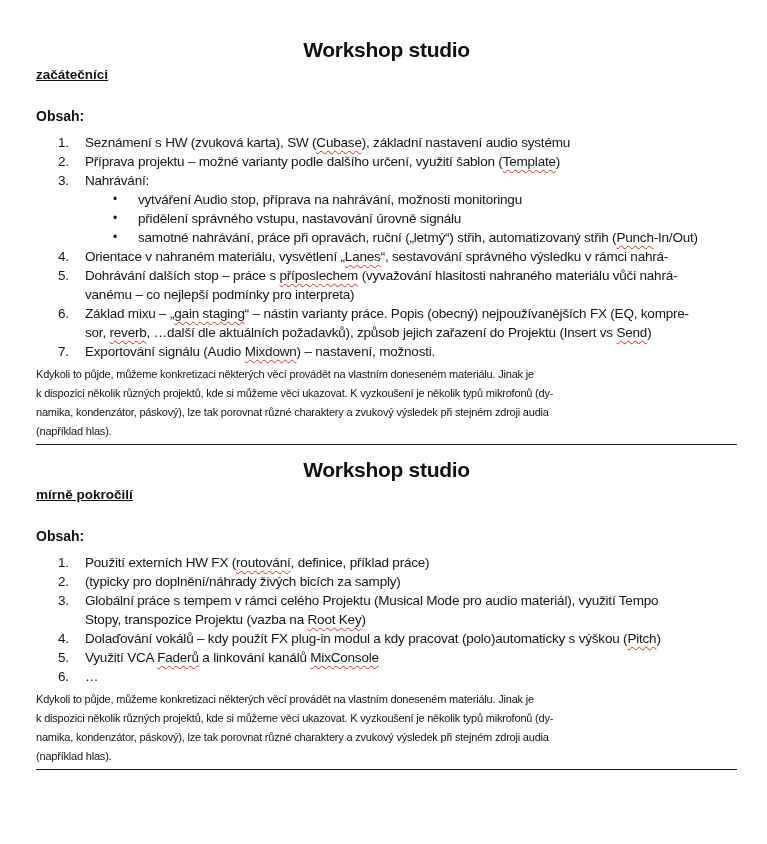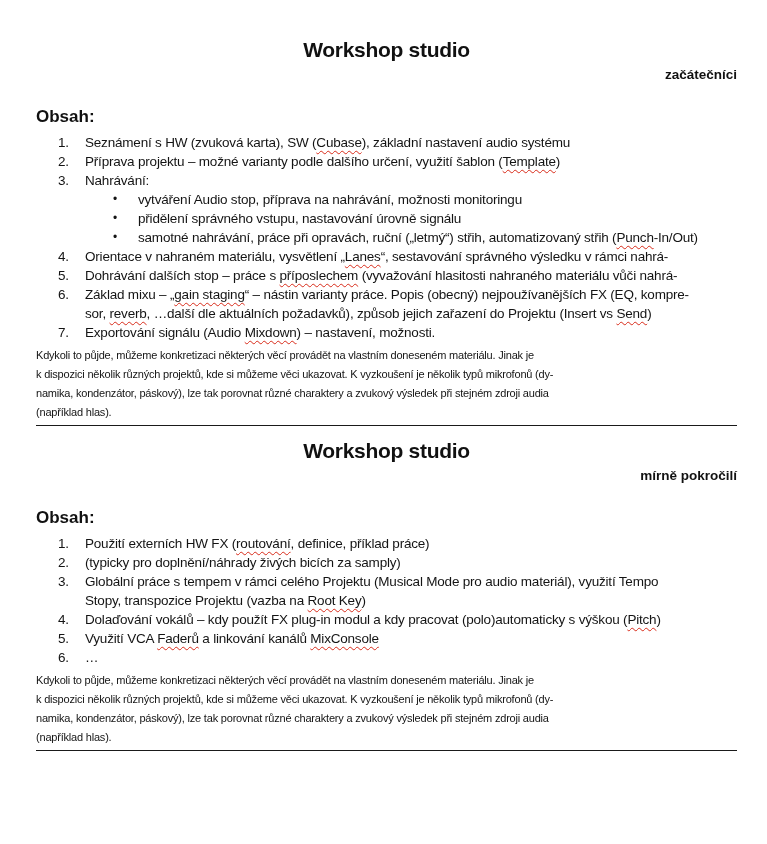--- a/index.html
+++ b/index.html
@@ -13,26 +13,26 @@
     box-sizing: border-box;
     width: 767px; height: 844px;
     padding: 38px 30px 16px 36px;
   }
   .sec-title {
     margin: 0; text-align: center;
     font-size: 21px; line-height: 24px; font-weight: 700;
     letter-spacing: -0.3px; color: #111;
   }
   .sec-subtitle {
-    margin: 4px 0 0; text-align: right;
-    font-size: 13.5px; line-height: 17px; font-weight: 700; color: #111;
+    margin: 4px 0 0; text-align: left;
+    font-size: 13.5px; line-height: 17px; font-weight: 700; color: #111; text-decoration: underline;
   }
   .toc-heading {
     margin: 25px 0 0;
-    font-size: 17px; line-height: 17px; font-weight: 700; color: #111;
+    font-size: 14px; line-height: 17px; font-weight: 700; color: #111;
   }
   .list {
     margin-top: 8px;
     font-size: 13.5px; line-height: 19px; letter-spacing: -0.2px;
   }
   .li { position: relative; padding-left: 49px; }
   .li .marker { position: absolute; left: 22px; top: 0; }
   .li.sub { padding-left: 102px; }
   .li.sub .marker { left: 77px; font-size: 12px; }
   .para {
@@ -87,20 +87,21 @@
           <span class="marker">•</span>
           <div class="line"><span>samotné nahrávání, práce při opravách, ruční („letmý“) střih, automatizovaný střih (</span><span class="sp">Punch</span><span>-In/Out)</span></div>
         </div>
         <div class="li">
           <span class="marker">4.</span>
           <div class="line"><span>Orientace v nahraném materiálu, vysvětlení „</span><span class="sp">Lanes</span><span>“, sestavování správného výsledku v rámci nahrá-</span></div>
         </div>
         <div class="li">
           <span class="marker">5.</span>
           <div class="line"><span>Dohrávání dalších stop – práce s </span><span class="sp">příposlechem</span><span> (vyvažování hlasitosti nahraného materiálu vůči nahrá-</span></div>
+          <div class="line"><span>vanému – co nejlepší podmínky pro interpreta)</span></div>
         </div>
         <div class="li">
           <span class="marker">6.</span>
           <div class="line"><span>Základ mixu – „</span><span class="sp">gain staging</span><span>“ – nástin varianty práce. Popis (obecný) nejpoužívanějších FX (EQ, kompre-</span></div>
           <div class="line"><span>sor, </span><span class="sp">reverb</span><span>, …další dle aktuálních požadavků), způsob jejich zařazení do Projektu (Insert vs </span><span class="sp">Send</span><span>)</span></div>
         </div>
         <div class="li">
           <span class="marker">7.</span>
           <div class="line"><span>Exportování signálu (Audio </span><span class="sp">Mixdown</span><span>) – nastavení, možnosti.</span></div>
         </div>

